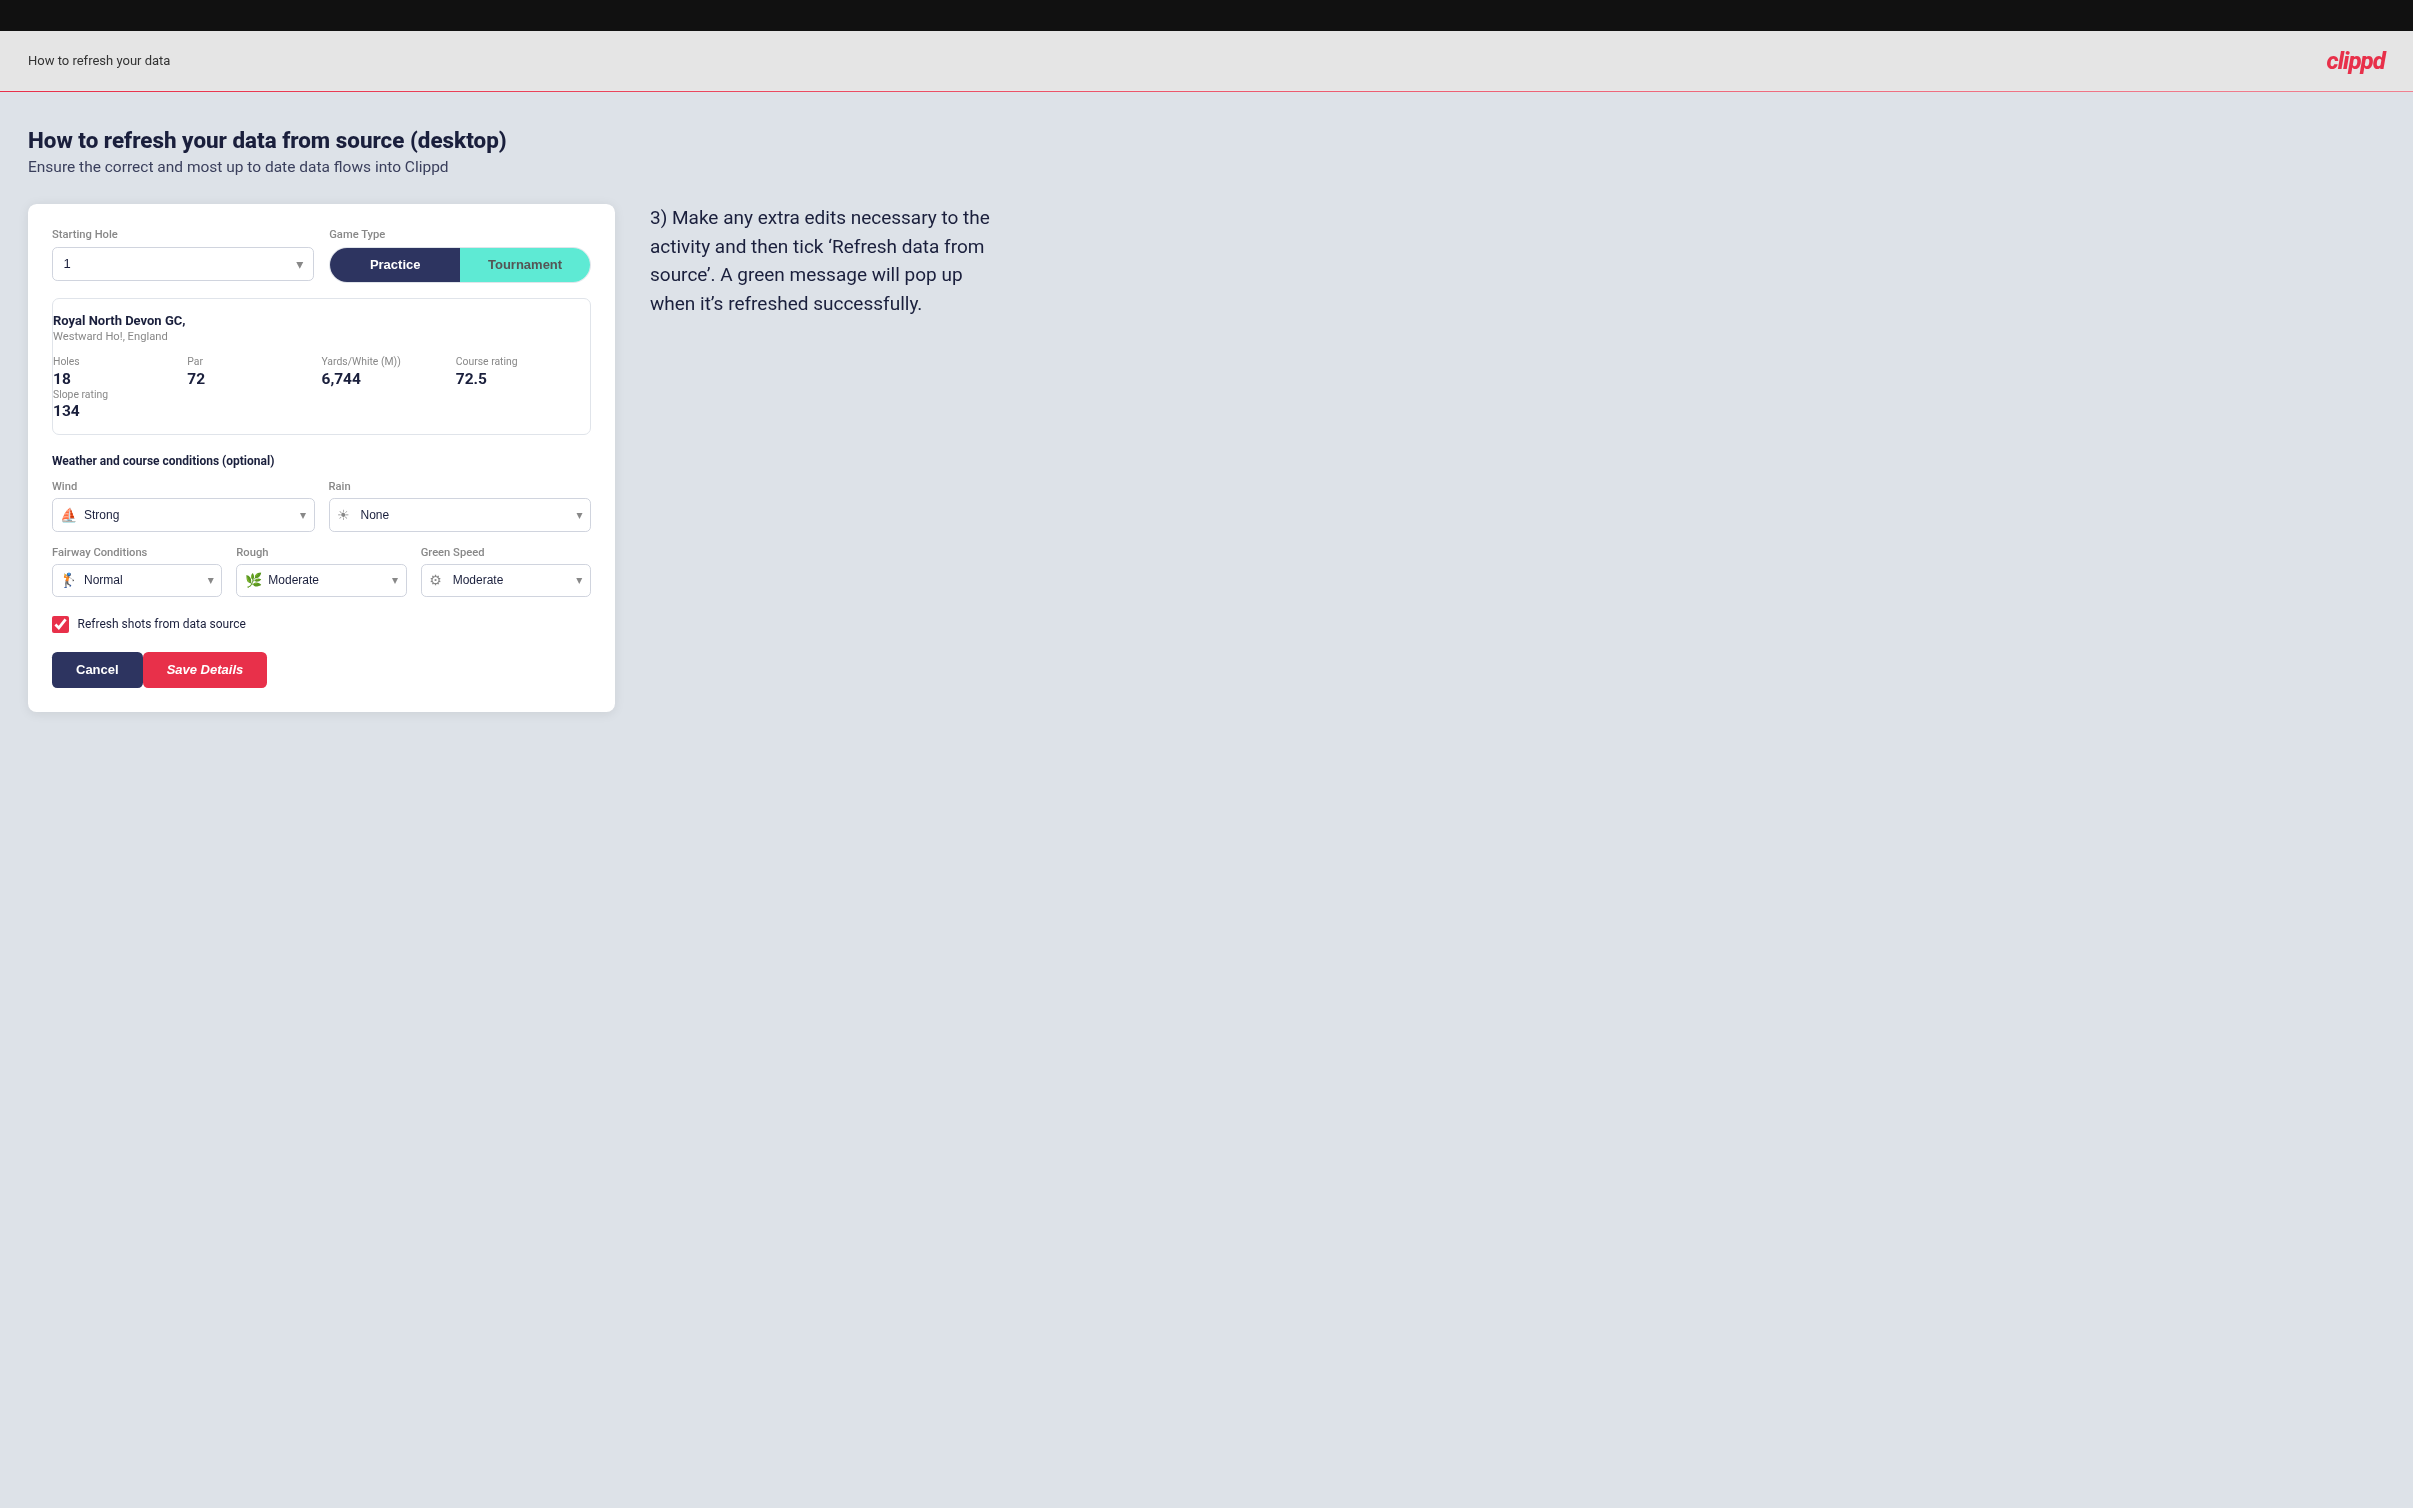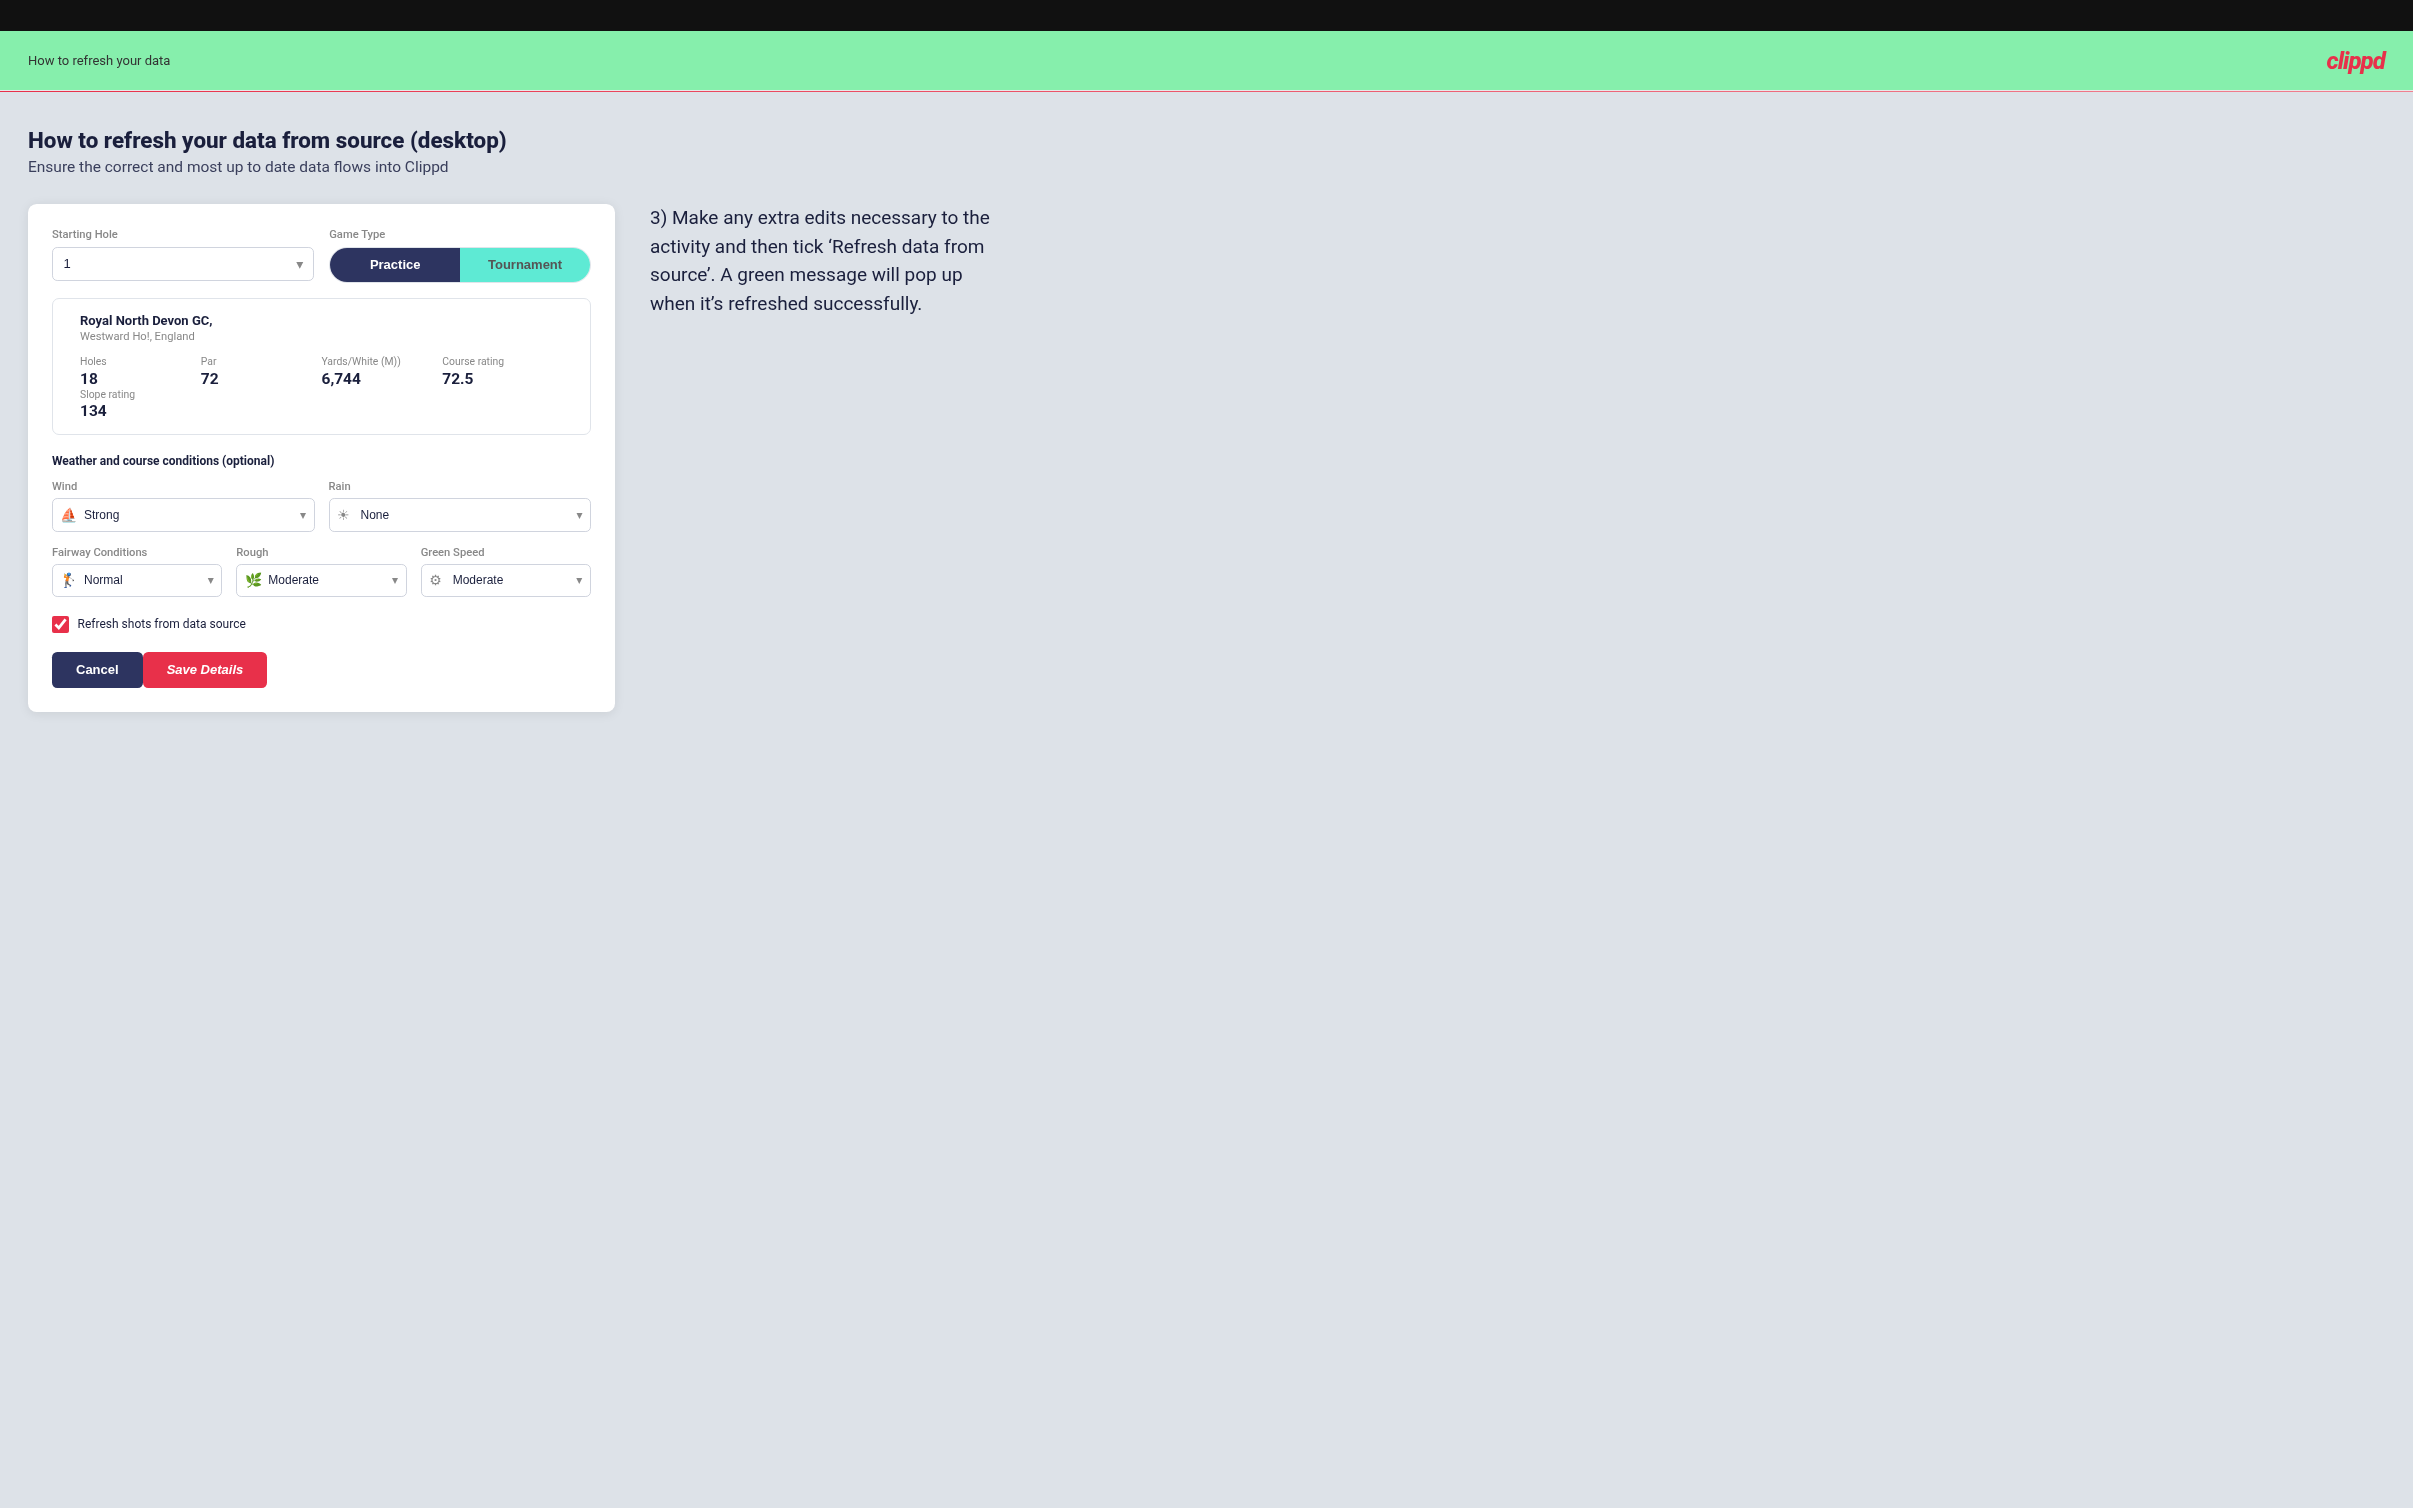--- a/index.html
+++ b/index.html
@@ -6,21 +6,21 @@
     body {
       font-family: -apple-system, BlinkMacSystemFont, 'Segoe UI', Roboto, sans-serif;
       background: #111;
       min-height: 100vh;
     }
     .top-bar {
       background: #111;
       height: 31px;
     }
     .header {
-      background: #86efac;
+      background: #e5e5e5;
       padding: 15.5px 28px;
       display: flex;
       align-items: center;
       justify-content: space-between;
       border-bottom: 1.7px solid #e8e8e8;
     }
     .header-title {
       font-size: 13px;
       color: #333;
     }
@@ -111,21 +111,21 @@
       cursor: pointer;
       color: #555;
     }
     .game-type-btn.active {
       background: #2d3460;
       color: #fff;
     }
     .course-info-box {
       border: 1.3px solid #e0e4ea;
       border-radius: 7px;
-      padding: 14px 27px;
+      padding: 14px 0;
       margin-bottom: 19px;
     }
     .course-name {
       font-size: 13px;
       font-weight: 700;
       color: #1a1f3c;
       margin-bottom: 1.7px;
     }
     .course-location {
       font-size: 11.2px;

